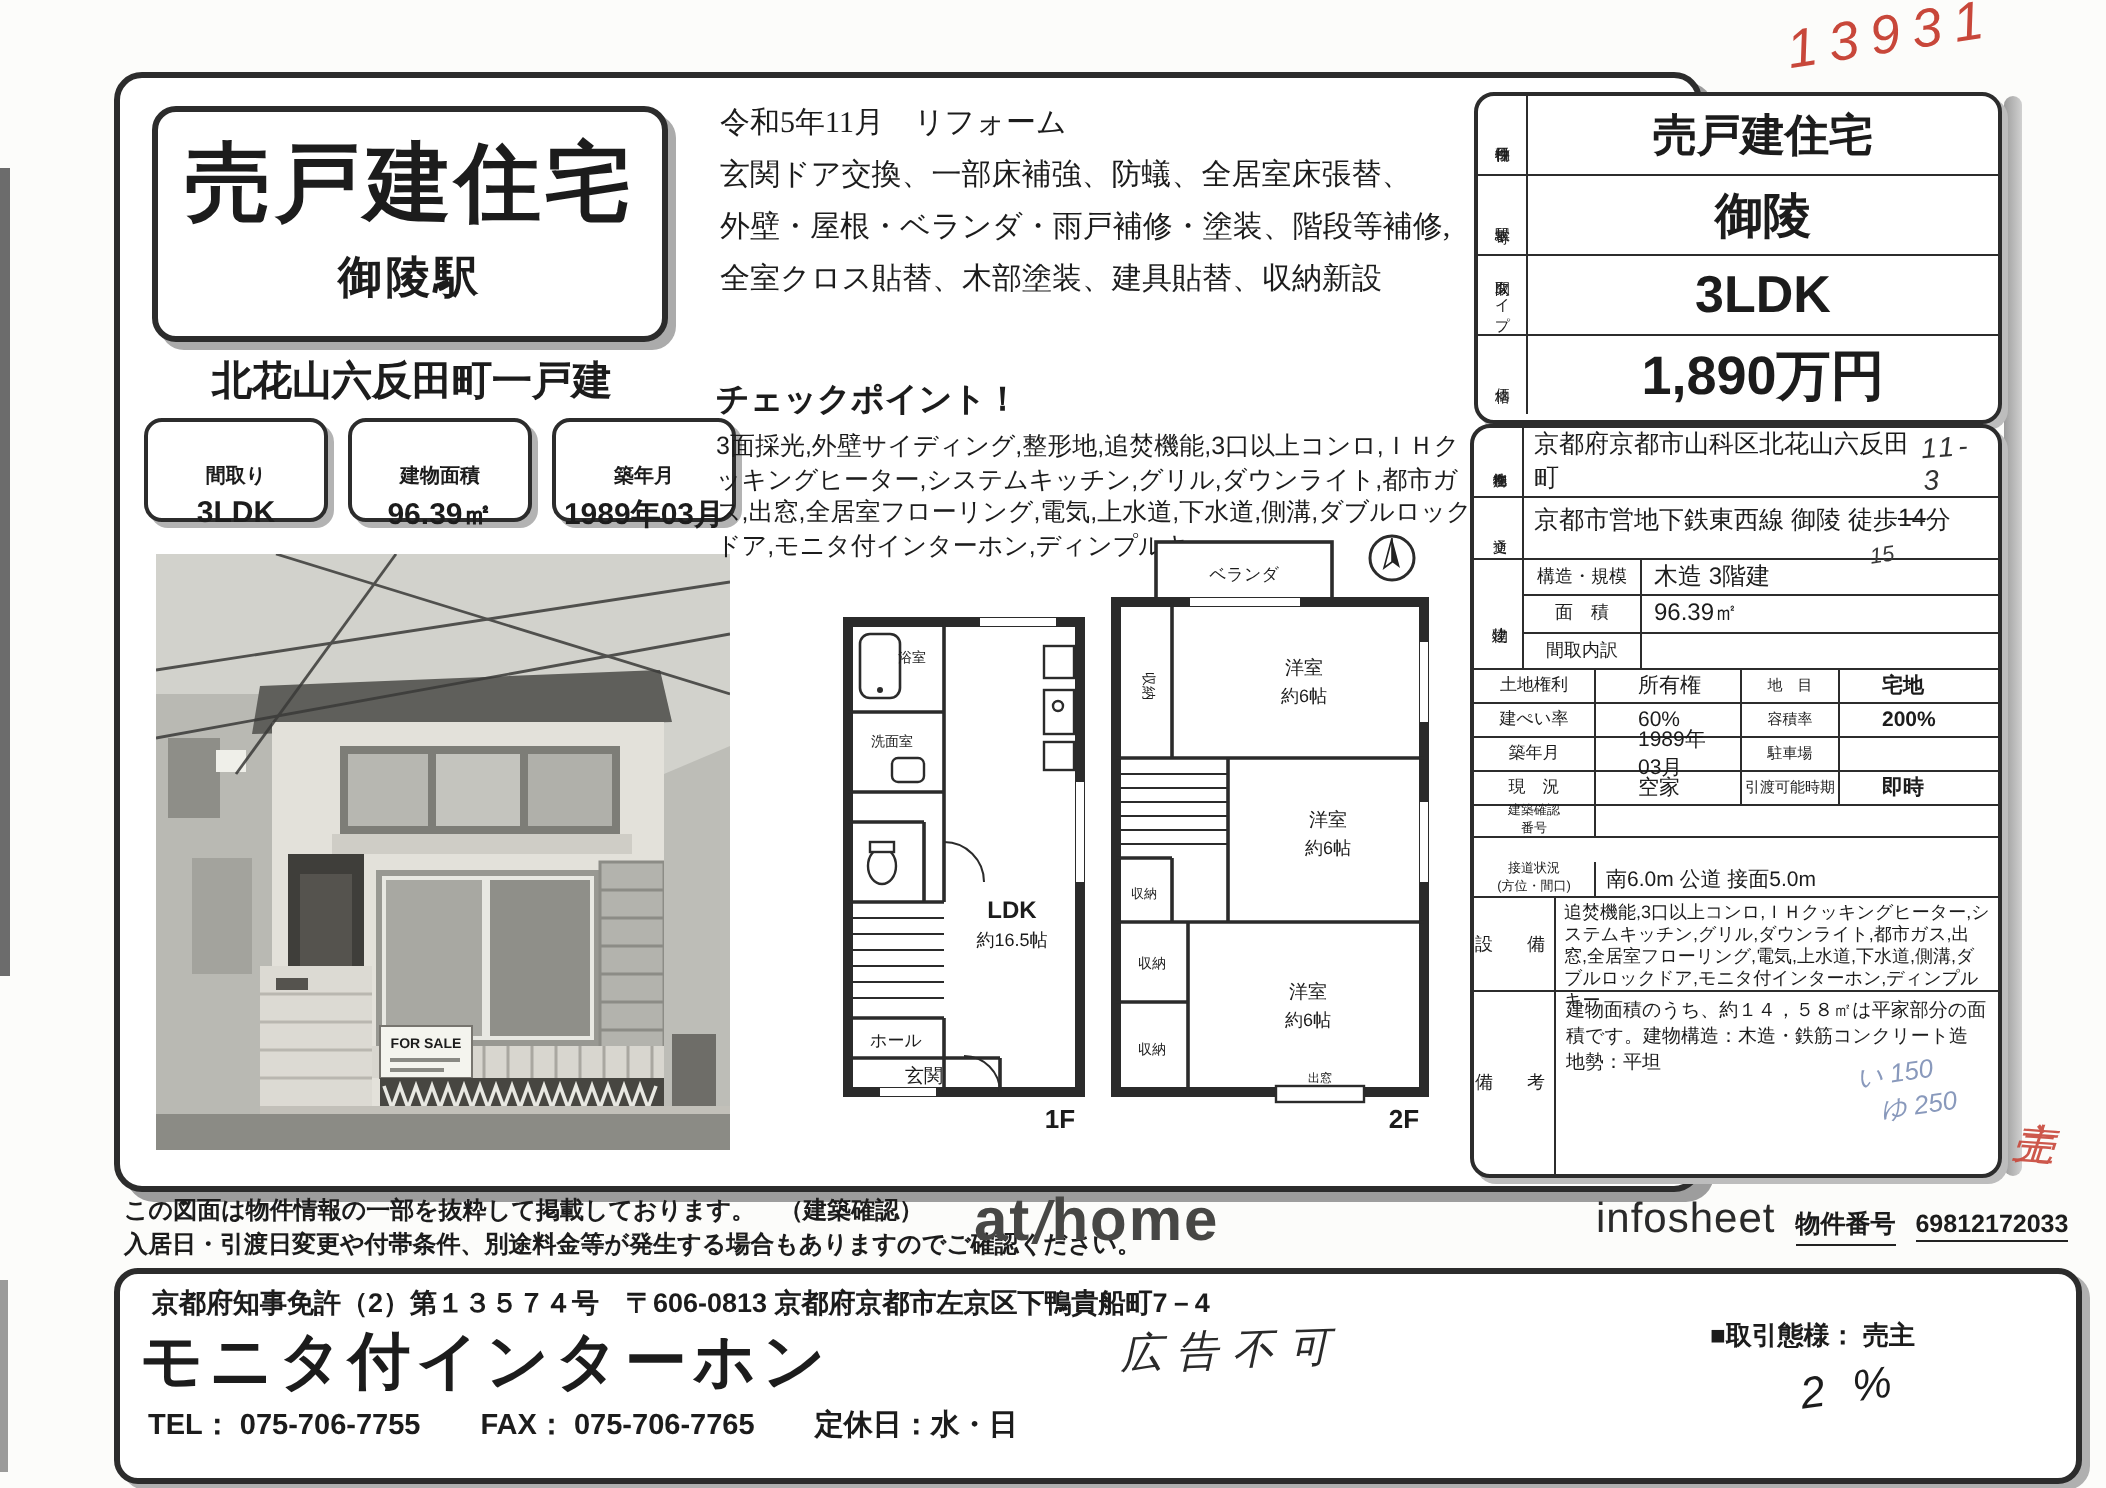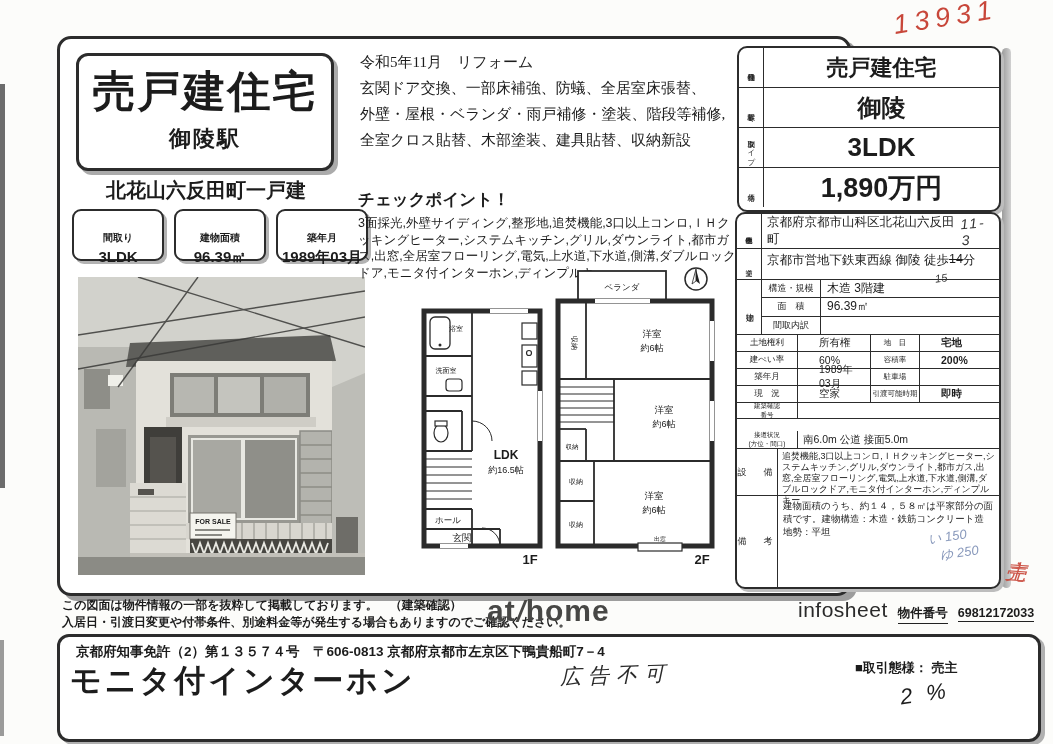--- a/index.html
+++ b/index.html
@@ -471,17 +471,22 @@
 
   <div class="infosheet">
     <span class="iw">infosheet</span>
     <span class="pn">物件番号</span>
     <span class="pn">69812172033</span>
   </div>
 
   <div class="companybox">
     <div class="license">京都府知事免許（2）第１３５７４号　〒606-0813 京都府京都市左京区下鴨貴船町7－4</div>
     <div class="company">モニタ付インターホン</div>
+    <div class="contact">
+      <span>TEL： 075-706-7755</span>
+      <span>FAX： 075-706-7765</span>
+      <span>定休日：水・日</span>
+    </div>
     <div class="noads">広告不可</div>
     <div class="transaction">■取引態様： 売主</div>
     <div class="percent">2 %</div>
   </div>
 </div>
 
 </body></html>

